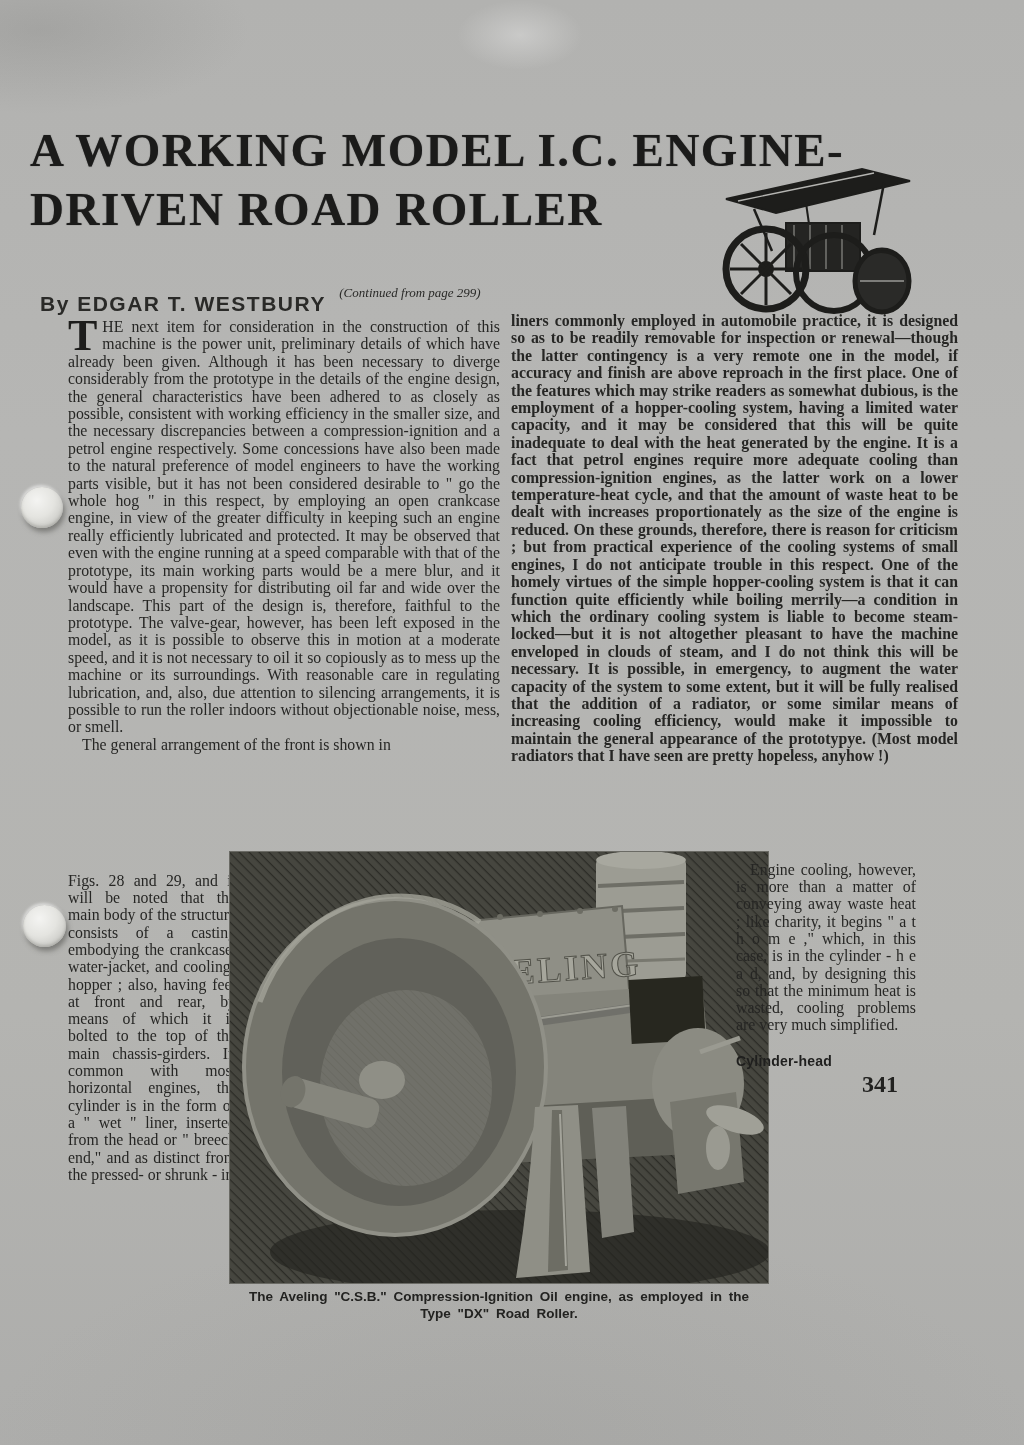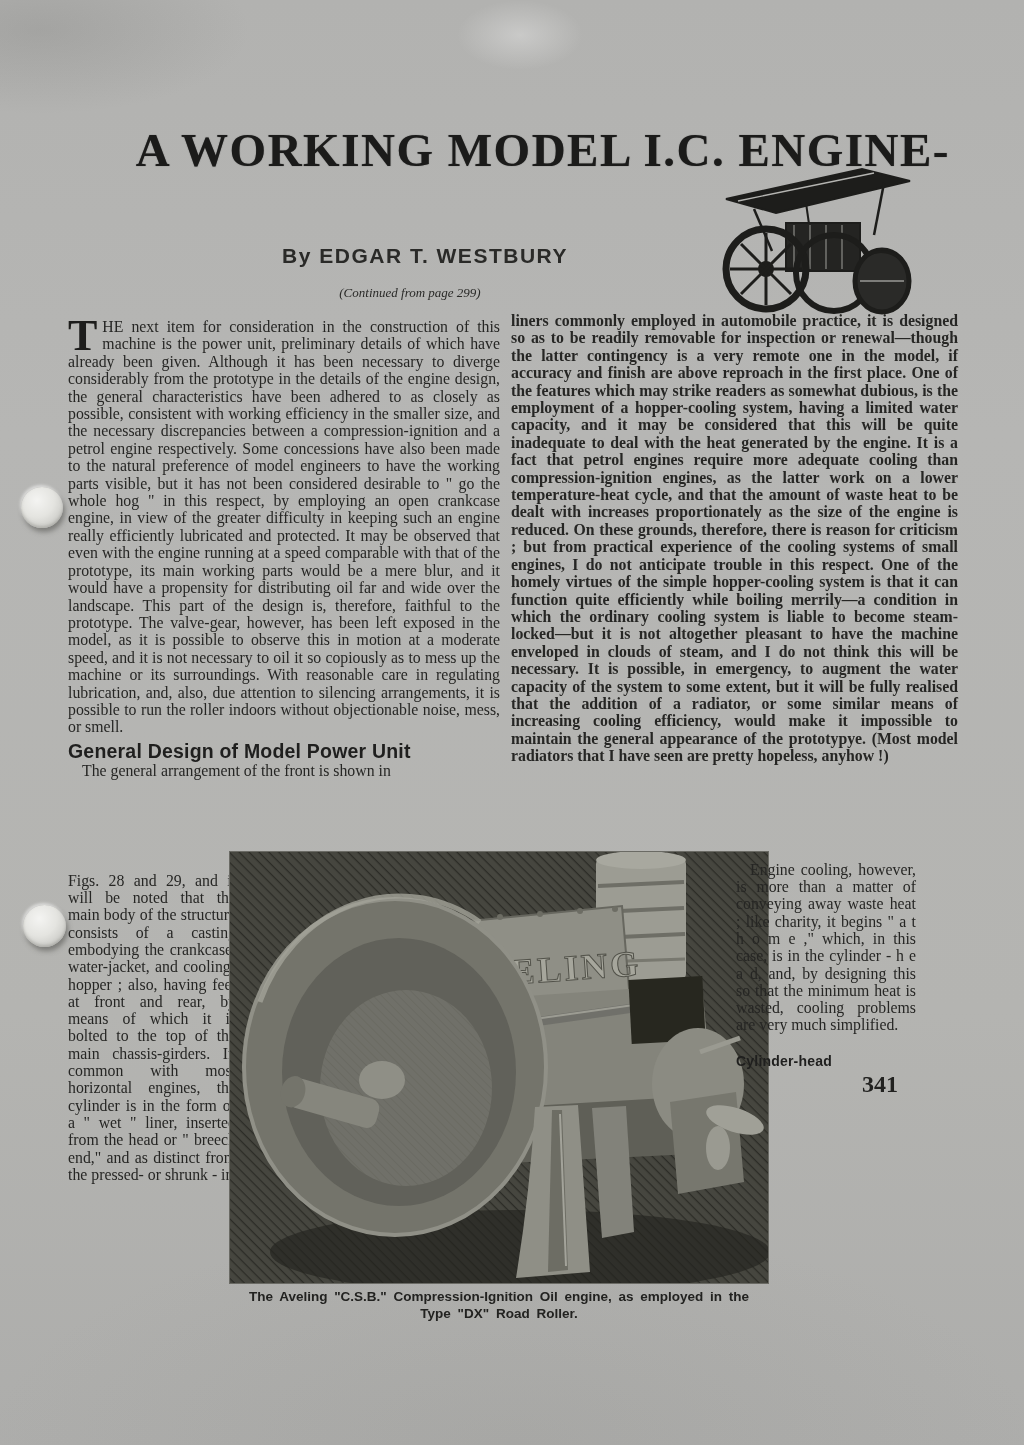--- a/index.html
+++ b/index.html
@@ -9,25 +9,25 @@
       radial-gradient(ellipse 90px 50px at 520px 35px, rgba(255,255,255,.30), rgba(255,255,255,0) 70%),
       radial-gradient(ellipse 300px 120px at 40px 30px, rgba(120,120,118,.25), rgba(120,120,118,0) 70%),
       radial-gradient(ellipse 700px 300px at 512px 1445px, rgba(140,140,136,.18), rgba(140,140,136,0) 75%),
       linear-gradient(180deg, #b2b2b0 0%, #b6b6b4 30%, #b4b4b1 70%, #adadab 100%);
     font-family:"Liberation Serif", serif;
     color:#262624;
   }
   .abs { position:absolute; }
   .title {
     font-family:"Liberation Serif", serif; font-weight:bold; color:#1b1b1a;
-    text-align:right; letter-spacing:1.5px; font-size:47px; line-height:1;
+    text-align:left; letter-spacing:1.5px; font-size:47px; line-height:1;
     text-shadow:0 0 1px rgba(27,27,26,.6);
   }
   .byline { font-family:"Liberation Sans", sans-serif; font-weight:bold; color:#2a2a28;
-    font-size:21px; letter-spacing:1.5px; text-align:center; }
+    font-size:21px; letter-spacing:1.5px; text-align:left;margin-top:48px; }
   .continued { font-style:italic; font-weight:normal; font-size:13px; text-align:center; color:#2a2a28; }
   .col { text-align:justify; font-size:15.8px; line-height:17.4px; }
   .col p { margin:0; }
   .dropcap {
     float:left; font-size:44px; line-height:32px; font-weight:bold;
     padding:2px 5px 0 0; color:#1d1d1c;
   }
   .heading-sans {
     font-family:"Liberation Sans", sans-serif; font-weight:bold; color:#1f1f1e;
     font-size:19.5px; line-height:22px; letter-spacing:.2px; text-align:left;
@@ -50,20 +50,21 @@
 </style>
 </head>
 <body>
 
 <div class="page">
 
   <div class="punch" style="left:21px; top:487px; width:42px; height:41px;"></div>
   <div class="punch" style="left:23px; top:905px; width:43px; height:42px;"></div>
 
   <div class="abs title" style="left:30px; top:127px; width:920px;">A WORKING MODEL I.C. ENGINE-</div>
+  <div class="abs title" style="left:30px; top:186px; width:760px;">DRIVEN ROAD ROLLER</div>
   <div class="abs byline" style="left:40px; top:244px; width:770px;">By EDGAR T. WESTBURY</div>
   <div class="abs continued" style="left:40px; top:285px; width:740px;">(Continued from page 299)</div>
 
   <div class="abs" style="left:714px; top:165px; width:206px; height:150px;">
     <svg width="206" height="150" viewBox="0 0 206 150">
       <g stroke="#1d1d1b" fill="none" stroke-width="2">
 
         <polygon points="12,34 148,4 196,16 62,48" fill="#1d1d1b"></polygon>
         <line x1="24" y1="36" x2="160" y2="8" stroke="#b4b4b1" stroke-width="1.4"></line>
 
@@ -90,21 +91,20 @@
 
         <ellipse cx="168" cy="116" rx="27" ry="31" stroke-width="5" fill="#2a2a28"></ellipse>
         <path d="M150 92 Q168 80 188 94" stroke-width="3"></path>
         <line x1="146" y1="116" x2="190" y2="116" stroke="#9a9a96" stroke-width="1.4"></line>
       </g>
     </svg>
   </div>
 
   <div class="abs col" style="left:68px; top:318px; width:432px;">
     <p><span class="dropcap">T</span><span>HE next item for consideration in the construction of this machine is the power unit, preliminary details of which have already been given. Although it has been necessary to diverge considerably from the prototype in the details of the engine design, the general characteristics have been adhered to as closely as possible, consistent with working efficiency in the smaller size, and the necessary discrepancies between a compression-ignition and a petrol engine respectively. Some concessions have also been made to the natural preference of model engineers to have the working parts visible, but it has not been considered desirable to " go the whole hog " in this respect, by employing an open crankcase engine, in view of the greater difficulty in keeping such an engine really efficiently lubricated and protected. It may be observed that even with the engine running at a speed comparable with that of the prototype, its main working parts would be a mere blur, and it would have a propensity for distributing oil far and wide over the landscape. This part of the design is, therefore, faithful to the prototype. The valve-gear, however, has been left exposed in the model, as it is possible to observe this in motion at a moderate speed, and it is not necessary to oil it so copiously as to mess up the machine or its surroundings. With reasonable care in regulating lubrication, and, also, due attention to silencing arrangements, it is possible to run the roller indoors without objectionable noise, mess, or smell.</span></p>
-    <div class="heading-sans mt4">General Design of Model Power Unit</div>
     <p class="indent">The general arrangement of the front is shown in</p>
   </div>
 
   <div class="abs col" style="left:511px; top:312px; width:447px;font-weight:bold;">
     <p>liners commonly employed in automobile practice, it is designed so as to be readily removable for inspection or renewal—though the latter contingency is a very remote one in the model, if accuracy and finish are above reproach in the first place. One of the features which may strike readers as somewhat dubious, is the employment of a hopper-cooling system, having a limited water capacity, and it may be considered that this will be quite inadequate to deal with the heat generated by the engine. It is a fact that petrol engines require more adequate cooling than compression-ignition engines, as the latter work on a lower temperature-heat cycle, and that the amount of waste heat to be dealt with increases proportionately as the size of the engine is reduced. On these grounds, therefore, there is reason for criticism ; but from practical experience of the cooling systems of small engines, I do not anticipate trouble in this respect. One of the homely virtues of the simple hopper-cooling system is that it can function quite efficiently while boiling merrily—a condition in which the ordinary cooling system is liable to become steam-locked—but it is not altogether pleasant to have the machine enveloped in clouds of steam, and I do not think this will be necessary. It is possible, in emergency, to augment the water capacity of the system to some extent, but it will be fully realised that the addition of a radiator, or some similar means of increasing cooling efficiency, would make it impossible to maintain the general appearance of the prototypye. (Most model radiators that I have seen are pretty hopeless, anyhow !)</p>
   </div>
 
   <div class="abs narrow" style="left:68px; top:856px; width:168px;">
     <p>Figs. 28 and 29, and it will be noted that the main body of the structure consists of a casting embodying the crankcase, water-jacket, and cooling-hopper ; also, having feet at front and rear, by means of which it is bolted to the top of the main chassis-girders. In common with most horizontal engines, the cylinder is in the form of a " wet " liner, inserted from the head or " breech end," and as distinct from the pressed- or shrunk - in</p>
   </div>

